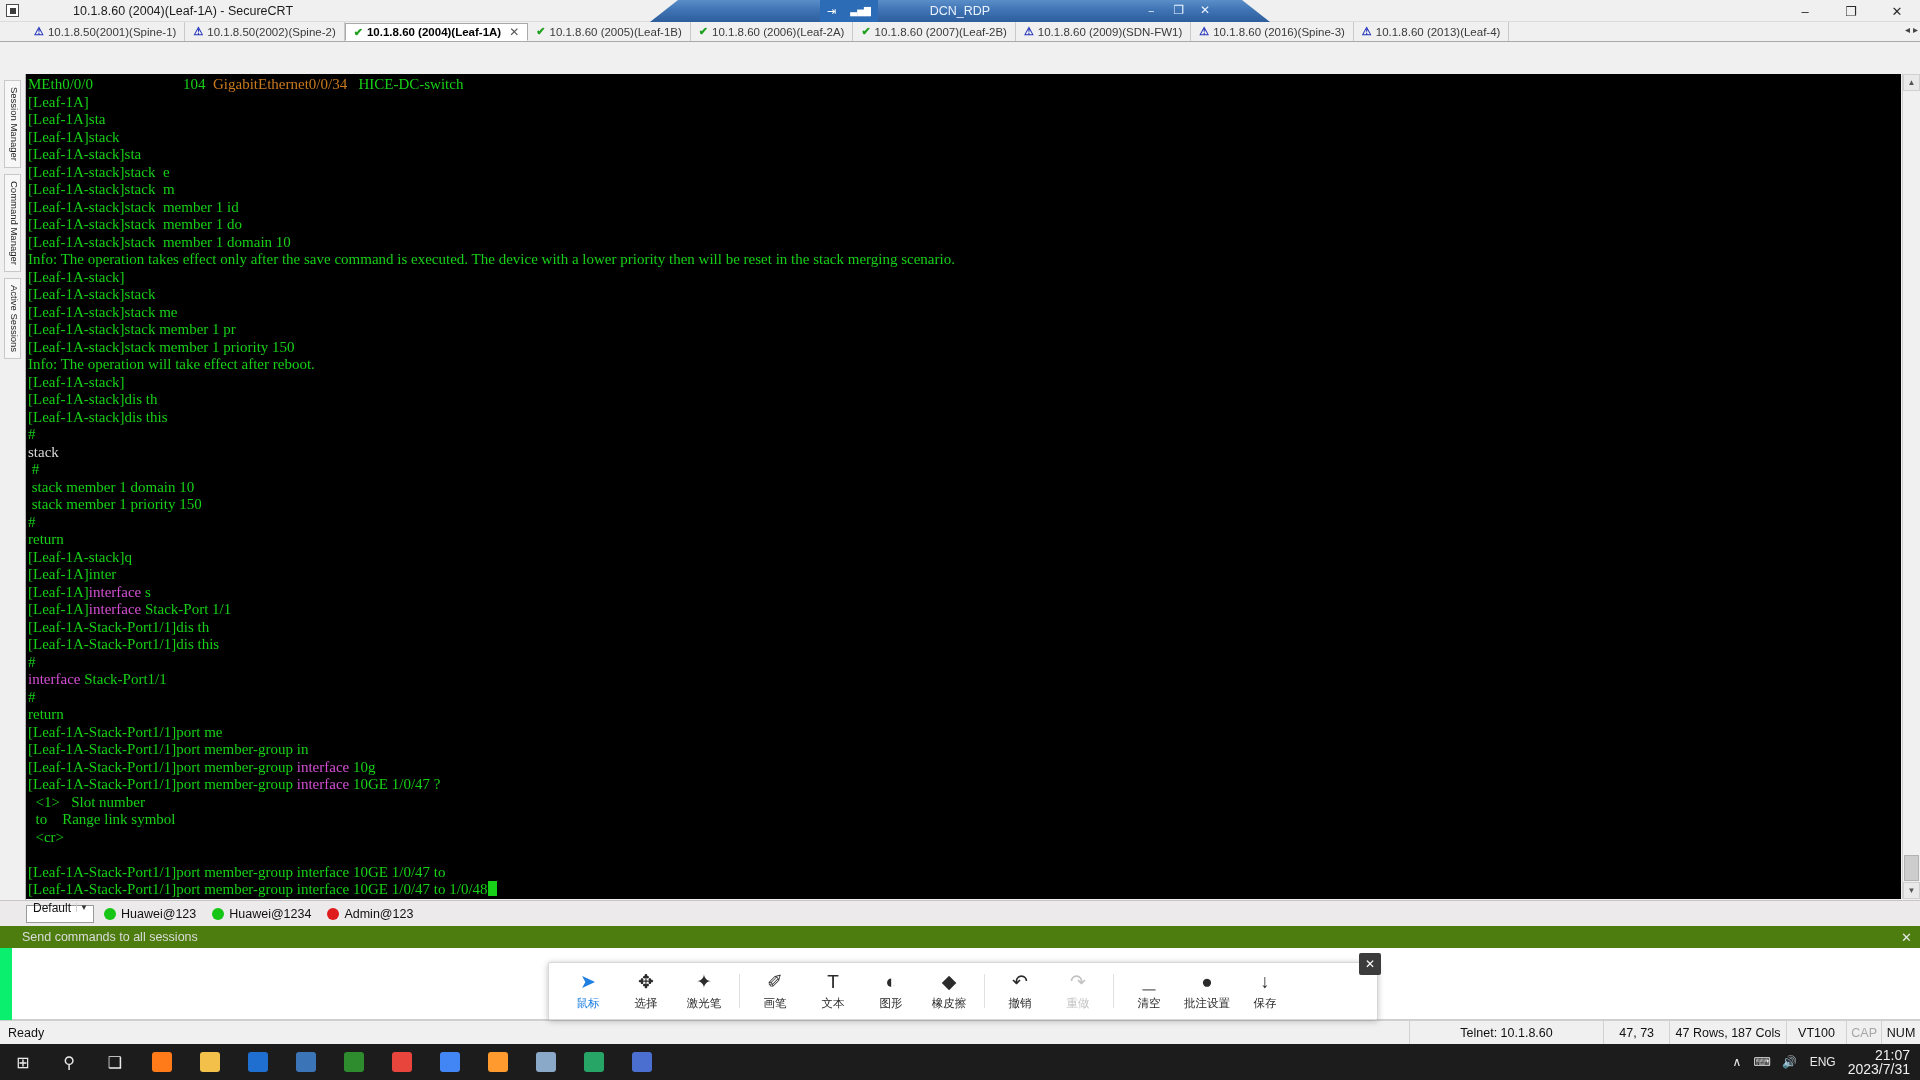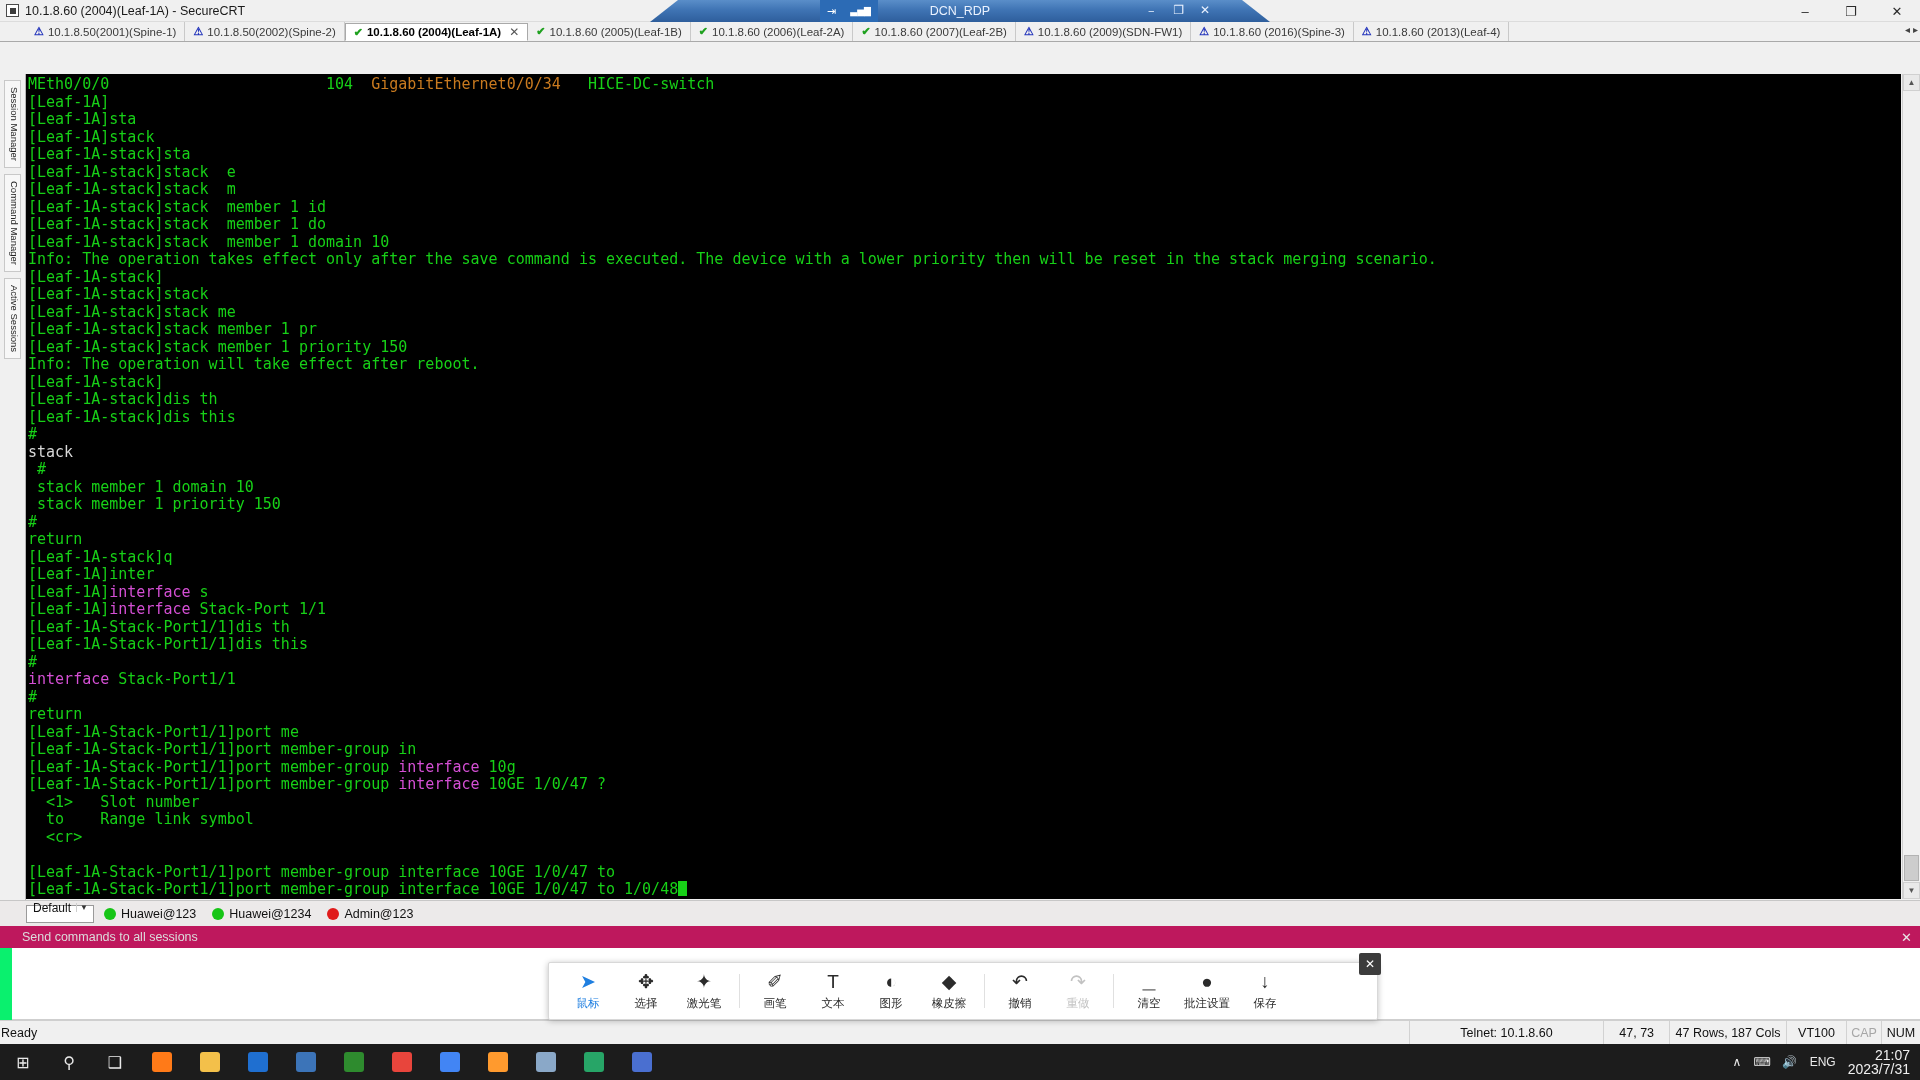--- a/index.html
+++ b/index.html
@@ -10,21 +10,21 @@
     background: #000;
     position: relative;
   }
   
   #app {
     position:absolute; left:0; top:0; width:1920px; height:1080px;
     background:#f0f0f0;
   }
   .titlebar {
     height:22px; background:#f0f0f0; display:flex; align-items:center;
-    padding-left:6px; border-bottom:1px solid #dcdcdc; position:relative;
+    padding-left:6px; border-bottom:1px solid #dcdcdc; position:relative;gap:48px;
   }
   .titlebar .app-icon {
     width:13px;height:13px;border:1.5px solid #4b4b4b;background:#fff;
     display:flex;align-items:center;justify-content:center;margin-right:6px;
   }
   .titlebar .app-icon i{width:6px;height:6px;background:#3c3c3c;display:block;}
   .titlebar .ttl { font-size:12.5px; color:#1a1a1a; }
   .win-btns { position:absolute; right:0; top:0; height:22px; display:flex; }
   .win-btns div {
     width:46px;height:22px;display:flex;align-items:center;justify-content:center;
@@ -69,21 +69,21 @@
   .terminal-wrap{
     position:absolute; left:26px; top:74px; width:1894px; height:826px; background:#f0f0f0;
   }
   .terminal{
     position:absolute; left:0; top:0; width:1875px; height:825px;
     background:#000; overflow:hidden;
     font-family:"DejaVu Sans Mono","Liberation Mono",monospace;
     font-size:15px; line-height:17.5px; padding:2px 0 0 2px;
     white-space:pre;
   }
-  .terminal .ln { color:#17d017; height:17.5px; }
+  .terminal .ln { color:#17d017; height:17.5px;font-family:Liberation Serif, serif; }
   .grn { color:#17d017; }
   .wht { color:#d8d8d8; }
   .mag { color:#d44fd4; }
   .org { color:#c97a1f; }
   .cursor{ display:inline-block; width:9px; height:15px; background:#17d017; vertical-align:-2px;}
   .watermark{
     position:absolute; left:1130px; top:92px; color:#18186a;
     font-size:30px; letter-spacing:4px; font-family:"DejaVu Sans",sans-serif;
     pointer-events:none;
   }
@@ -103,38 +103,38 @@
   }
   .combo{
     height:18px; background:#fff; border:1px solid #9a9a9a; display:flex;
     align-items:center; padding:0 2px 12px 6px; font-size:12px; color:#111; min-width:68px;
     justify-content:space-between; margin-right:10px;
   }
   .combo .car{font-size:8px;color:#333;padding:0 3px;border-left:1px solid #cfcfcf;}
   .credchip{display:flex;align-items:center;gap:5px;margin-right:16px;font-size:12.5px;color:#111;}
   .dot{width:12px;height:12px;border-radius:50%;display:block;}
   .sendbar{
-    position:absolute;left:0;top:926px;width:1920px;height:22px;background:#be185d;
+    position:absolute;left:0;top:926px;width:1920px;height:22px;background:#4d7c0f;
     color:#dcdcdc;font-size:12.5px;display:flex;align-items:center;padding:0 8px 0 22px;
     justify-content:space-between;
   }
   .sendbar .x{color:#e8e8e8;font-size:13px;}
   .sendinput{
     position:absolute;left:0;top:948px;width:1920px;height:72px;background:#fff;
     border-bottom:1px solid #cfcfcf;
   }
   .greenedge{position:absolute;left:0;top:948px;width:12px;height:72px;background:#0af06e;}
 
   
   .statusbar{
     position:absolute;left:0;top:1020px;width:1920px;height:24px;
     background:#f0f0f0;border-top:1px solid #cfcfcf;display:flex;align-items:center;
     font-size:12.5px;color:#111;
   }
-  .statusbar .ready{padding-left:1px;width:1450px;}
+  .statusbar .ready{padding-left:8px;width:1450px;}
   .sb{border-left:1px solid #d2d2d2;height:24px;display:flex;align-items:center;justify-content:center;}
   .sb.dim{color:#a6a6a6;}
 
   
   .rdpbar{
     position:absolute; left:650px; top:0; width:620px; height:24px; z-index:60;
   }
   .rdpbar .inner{
     position:absolute;left:0;top:0;width:620px;height:22px;
     background:linear-gradient(180deg,#5a8ec9 0%,#3f74b4 45%,#2e5e9c 100%);

